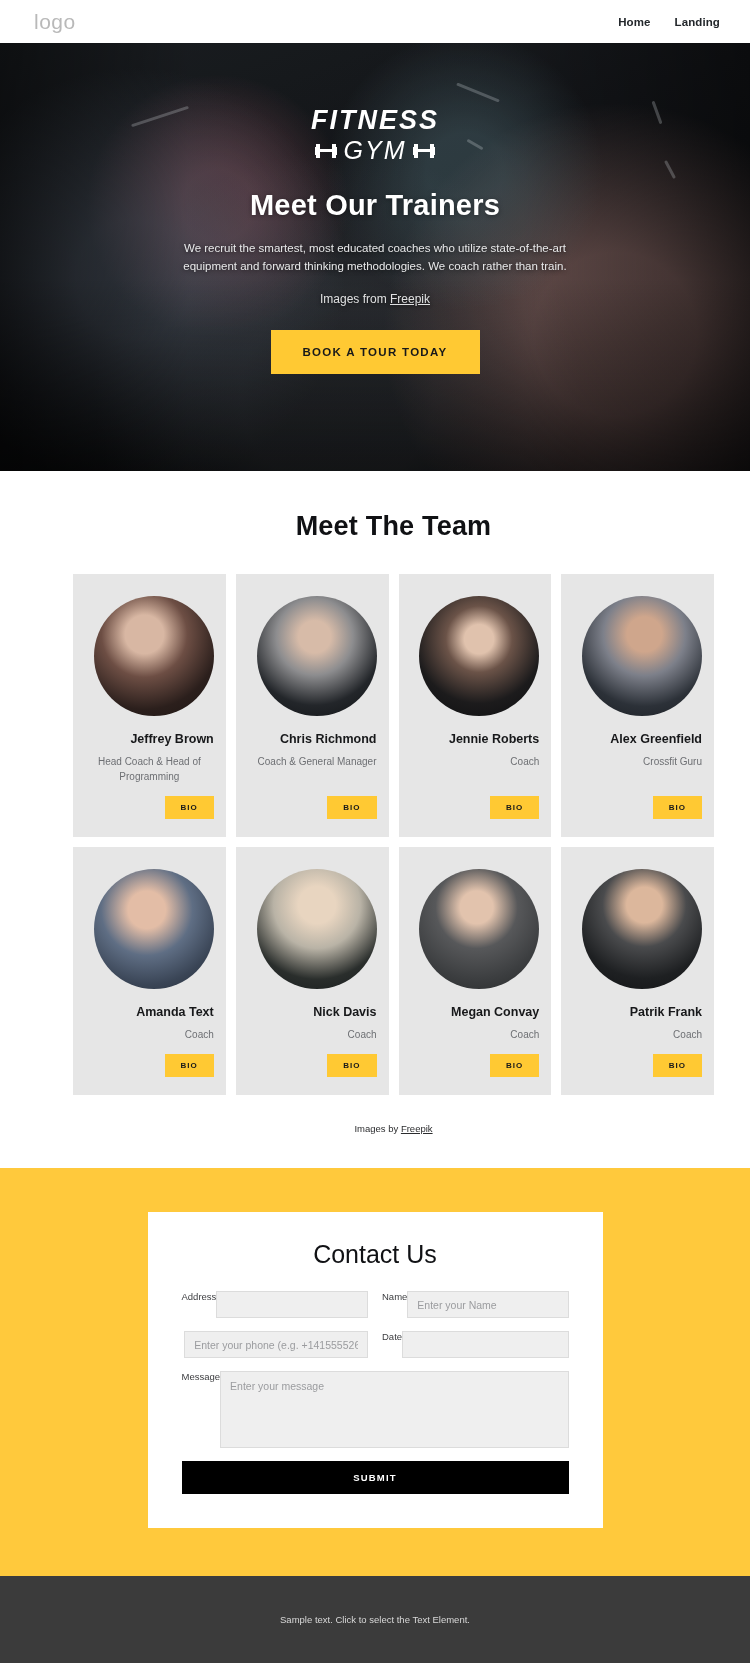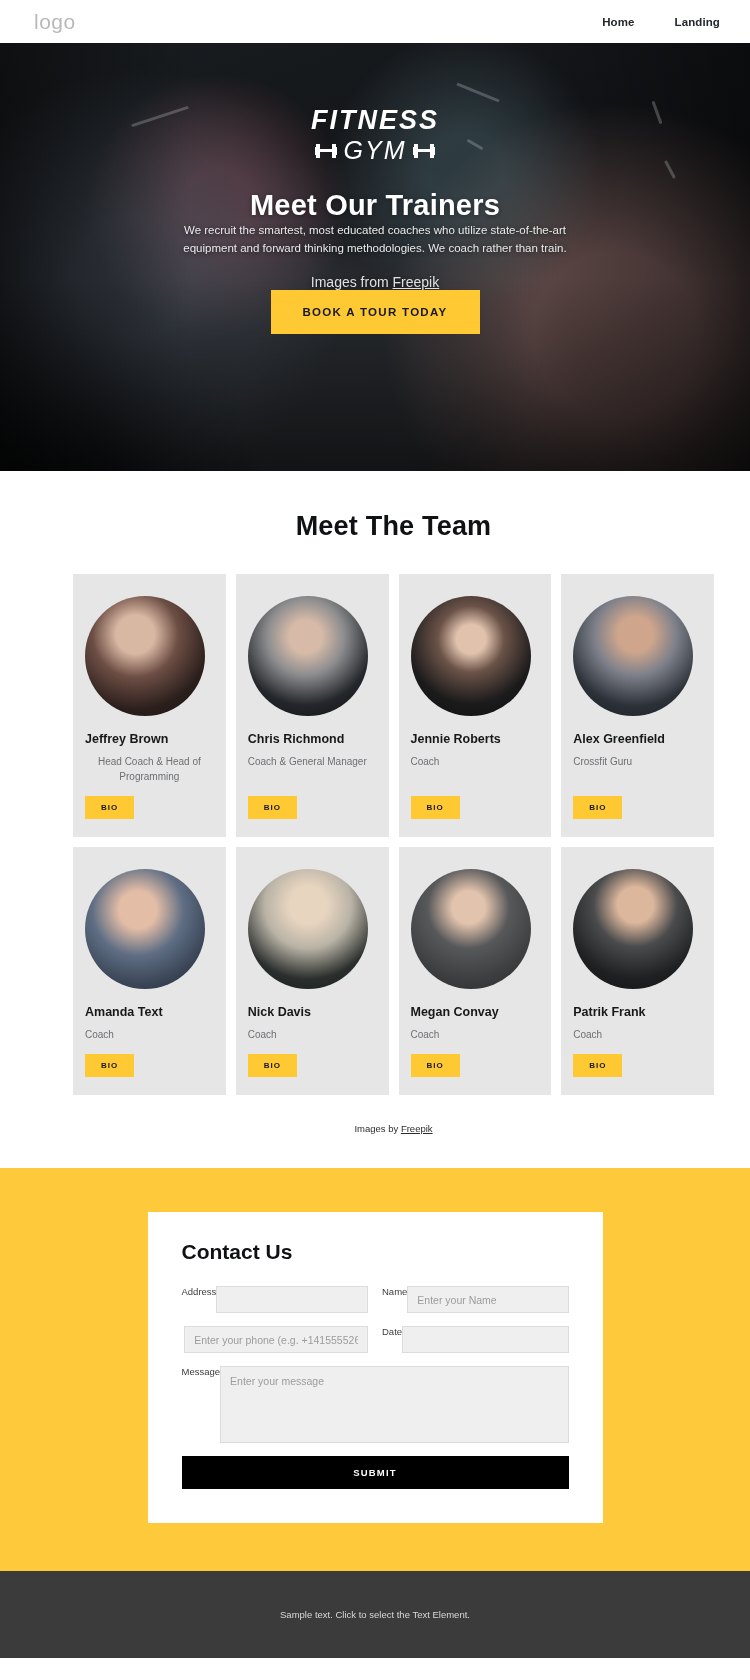--- a/index.html
+++ b/index.html
@@ -20,21 +20,21 @@
     justify-content:space-between;
     padding:0 30px 0 34px;
   }
   .logo-text{
     font-size:21px;
     color:#b9b9b9;
     letter-spacing:.5px;
     font-weight:400;
     font-family:"Liberation Sans", sans-serif;
   }
-  .main-nav{ display:flex; gap:40px; align-items:flex-start; }
+  .main-nav{ display:flex; gap:24px; align-items:flex-start; }
   .nav-link{
     font-size:11.5px;
     font-weight:bold;
     color:#23272b;
     text-decoration:none;
     letter-spacing:.1px;
   }
 
   
   .hero{
@@ -103,33 +103,35 @@
   .db-w1{ left:1px; top:1px; width:4px; height:14px; }
   .db-w2{ left:17px; top:1px; width:4px; height:14px; }
   .db-e1{ left:0px; top:4px; width:2px; height:8px; }
   .db-e2{ left:20px; top:4px; width:2px; height:8px; }
 
   .hero-title{
     font-size:29px;
     font-weight:bold;
     color:#ffffff;
     letter-spacing:.2px;
+    margin-bottom:18px;
     text-shadow:0 1px 5px rgba(0,0,0,.4);
   }
   .hero-sub{
     font-size:11.5px;
     color:#e8e9ea;
     line-height:1.55;
     max-width:392px;
     margin:0 auto 16px;
     text-shadow:0 1px 4px rgba(0,0,0,.6);
   }
   .hero-credit{
-    font-size:14px;
+    font-size:12px;
     color:#dfe0e1;
+    margin-bottom:24px;
     text-shadow:0 1px 4px rgba(0,0,0,.6);
   }
   .hero-credit a{ color:#dfe0e1; text-decoration:underline; }
   .cta-btn{
     display:inline-block;
     background:#ffc933;
     color:#17181a;
     border:none;
     font-family:"Liberation Sans", sans-serif;
     font-size:11.5px;
@@ -158,21 +160,21 @@
     display:grid;
     grid-template-columns:repeat(4,1fr);
     gap:10px;
     padding:0 36px;
   }
   .team-card{
     background:#e6e6e6;
     padding:22px 12px 18px;
     display:flex;
     flex-direction:column;
-    align-items:flex-start;
+    align-items:flex-end;
     text-align:center;
   }
   .avatar{
     width:120px;
     height:120px;
     border-radius:50%;
     margin-bottom:16px;
     background:#9aa0a6;
     overflow:hidden;
     position:relative;
@@ -215,22 +217,23 @@
     background:#ffc93c;
     padding:44px 0 48px;
   }
   .contact-card{
     background:#ffffff;
     width:455px;
     margin:0 auto;
     padding:28px 34px 34px;
   }
   .contact-title{
-    font-size:21px;
-    font-weight:bold;
+    text-align:center;
+    font-size:25px;
+    font-weight:normal;
     color:#101114;
     margin-bottom:22px;
   }
   .form-row{
     display:flex;
     gap:14px;
     margin-bottom:13px;
   }
   .form-col{ flex:1; display:flex; }
   .field-label{

